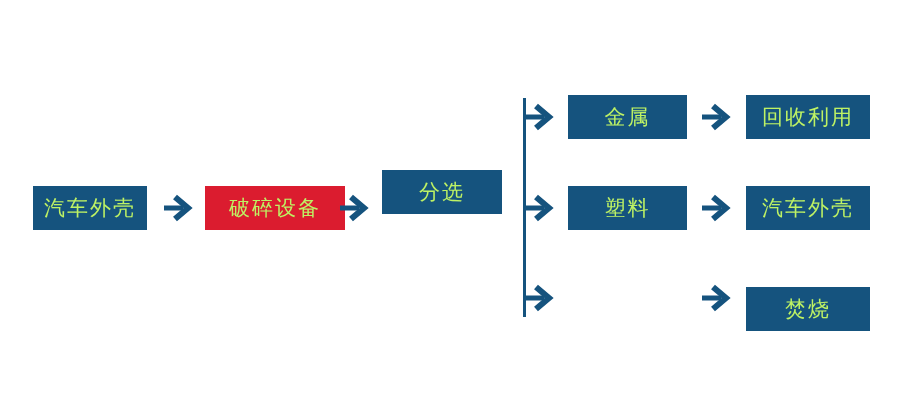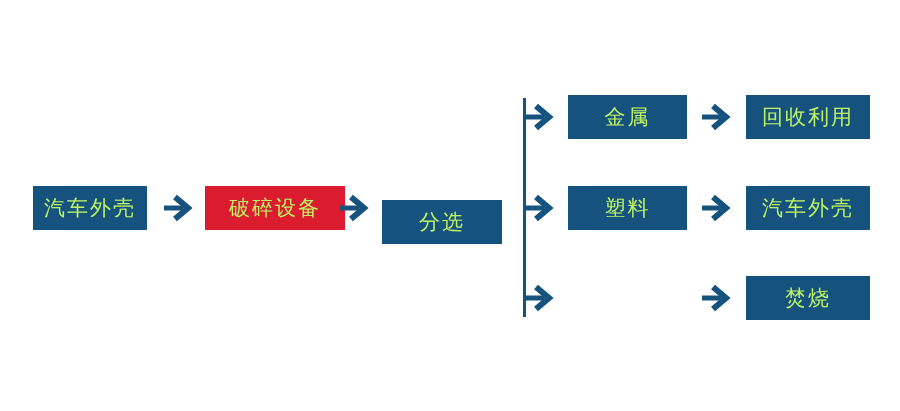--- a/index.html
+++ b/index.html
@@ -56,21 +56,21 @@
     <path d="M12 3 L25 14 L12 25" stroke-width="6" stroke-linejoin="miter"></path>
   </svg>
 
   <div class="node red" style="left:205px; top:186px; width:140px;">破碎设备</div>
 
   <svg class="arrow" style="left:339px; top:194px;" viewBox="0 0 30 28">
     <path d="M1 14 H20" stroke-width="5"></path>
     <path d="M12 3 L25 14 L12 25" stroke-width="6" stroke-linejoin="miter"></path>
   </svg>
 
-  <div class="node blue" style="left:382px; top:200px; width:120px;">分选</div>
+  <div class="node blue" style="left:382px; top:170px; width:120px;">分选</div>
 
   <div class="vline" style="left:523px; top:98px; height:219px;"></div>
 
   <svg class="arrow" style="left:524px; top:103px;" viewBox="0 0 30 28">
     <path d="M1 14 H20" stroke-width="5"></path>
     <path d="M12 3 L25 14 L12 25" stroke-width="6" stroke-linejoin="miter"></path>
   </svg>
   <div class="node blue" style="left:568px; top:95px; width:119px;">金属</div>
   <svg class="arrow" style="left:701px; top:103px;" viewBox="0 0 30 28">
     <path d="M1 14 H20" stroke-width="5"></path>
@@ -90,15 +90,15 @@
   <div class="node blue" style="left:746px; top:186px; width:124px;">汽车外壳</div>
 
   <svg class="arrow" style="left:524px; top:284px;" viewBox="0 0 30 28">
     <path d="M1 14 H20" stroke-width="5"></path>
     <path d="M12 3 L25 14 L12 25" stroke-width="6" stroke-linejoin="miter"></path>
   </svg>
   <svg class="arrow" style="left:701px; top:284px;" viewBox="0 0 30 28">
     <path d="M1 14 H20" stroke-width="5"></path>
     <path d="M12 3 L25 14 L12 25" stroke-width="6" stroke-linejoin="miter"></path>
   </svg>
-  <div class="node blue" style="left:746px; top:276px; width:124px;">焚烧</div>
+  <div class="node blue" style="left:746px; top:287px; width:124px;">焚烧</div>
 
 </div>
 
 </body></html>

